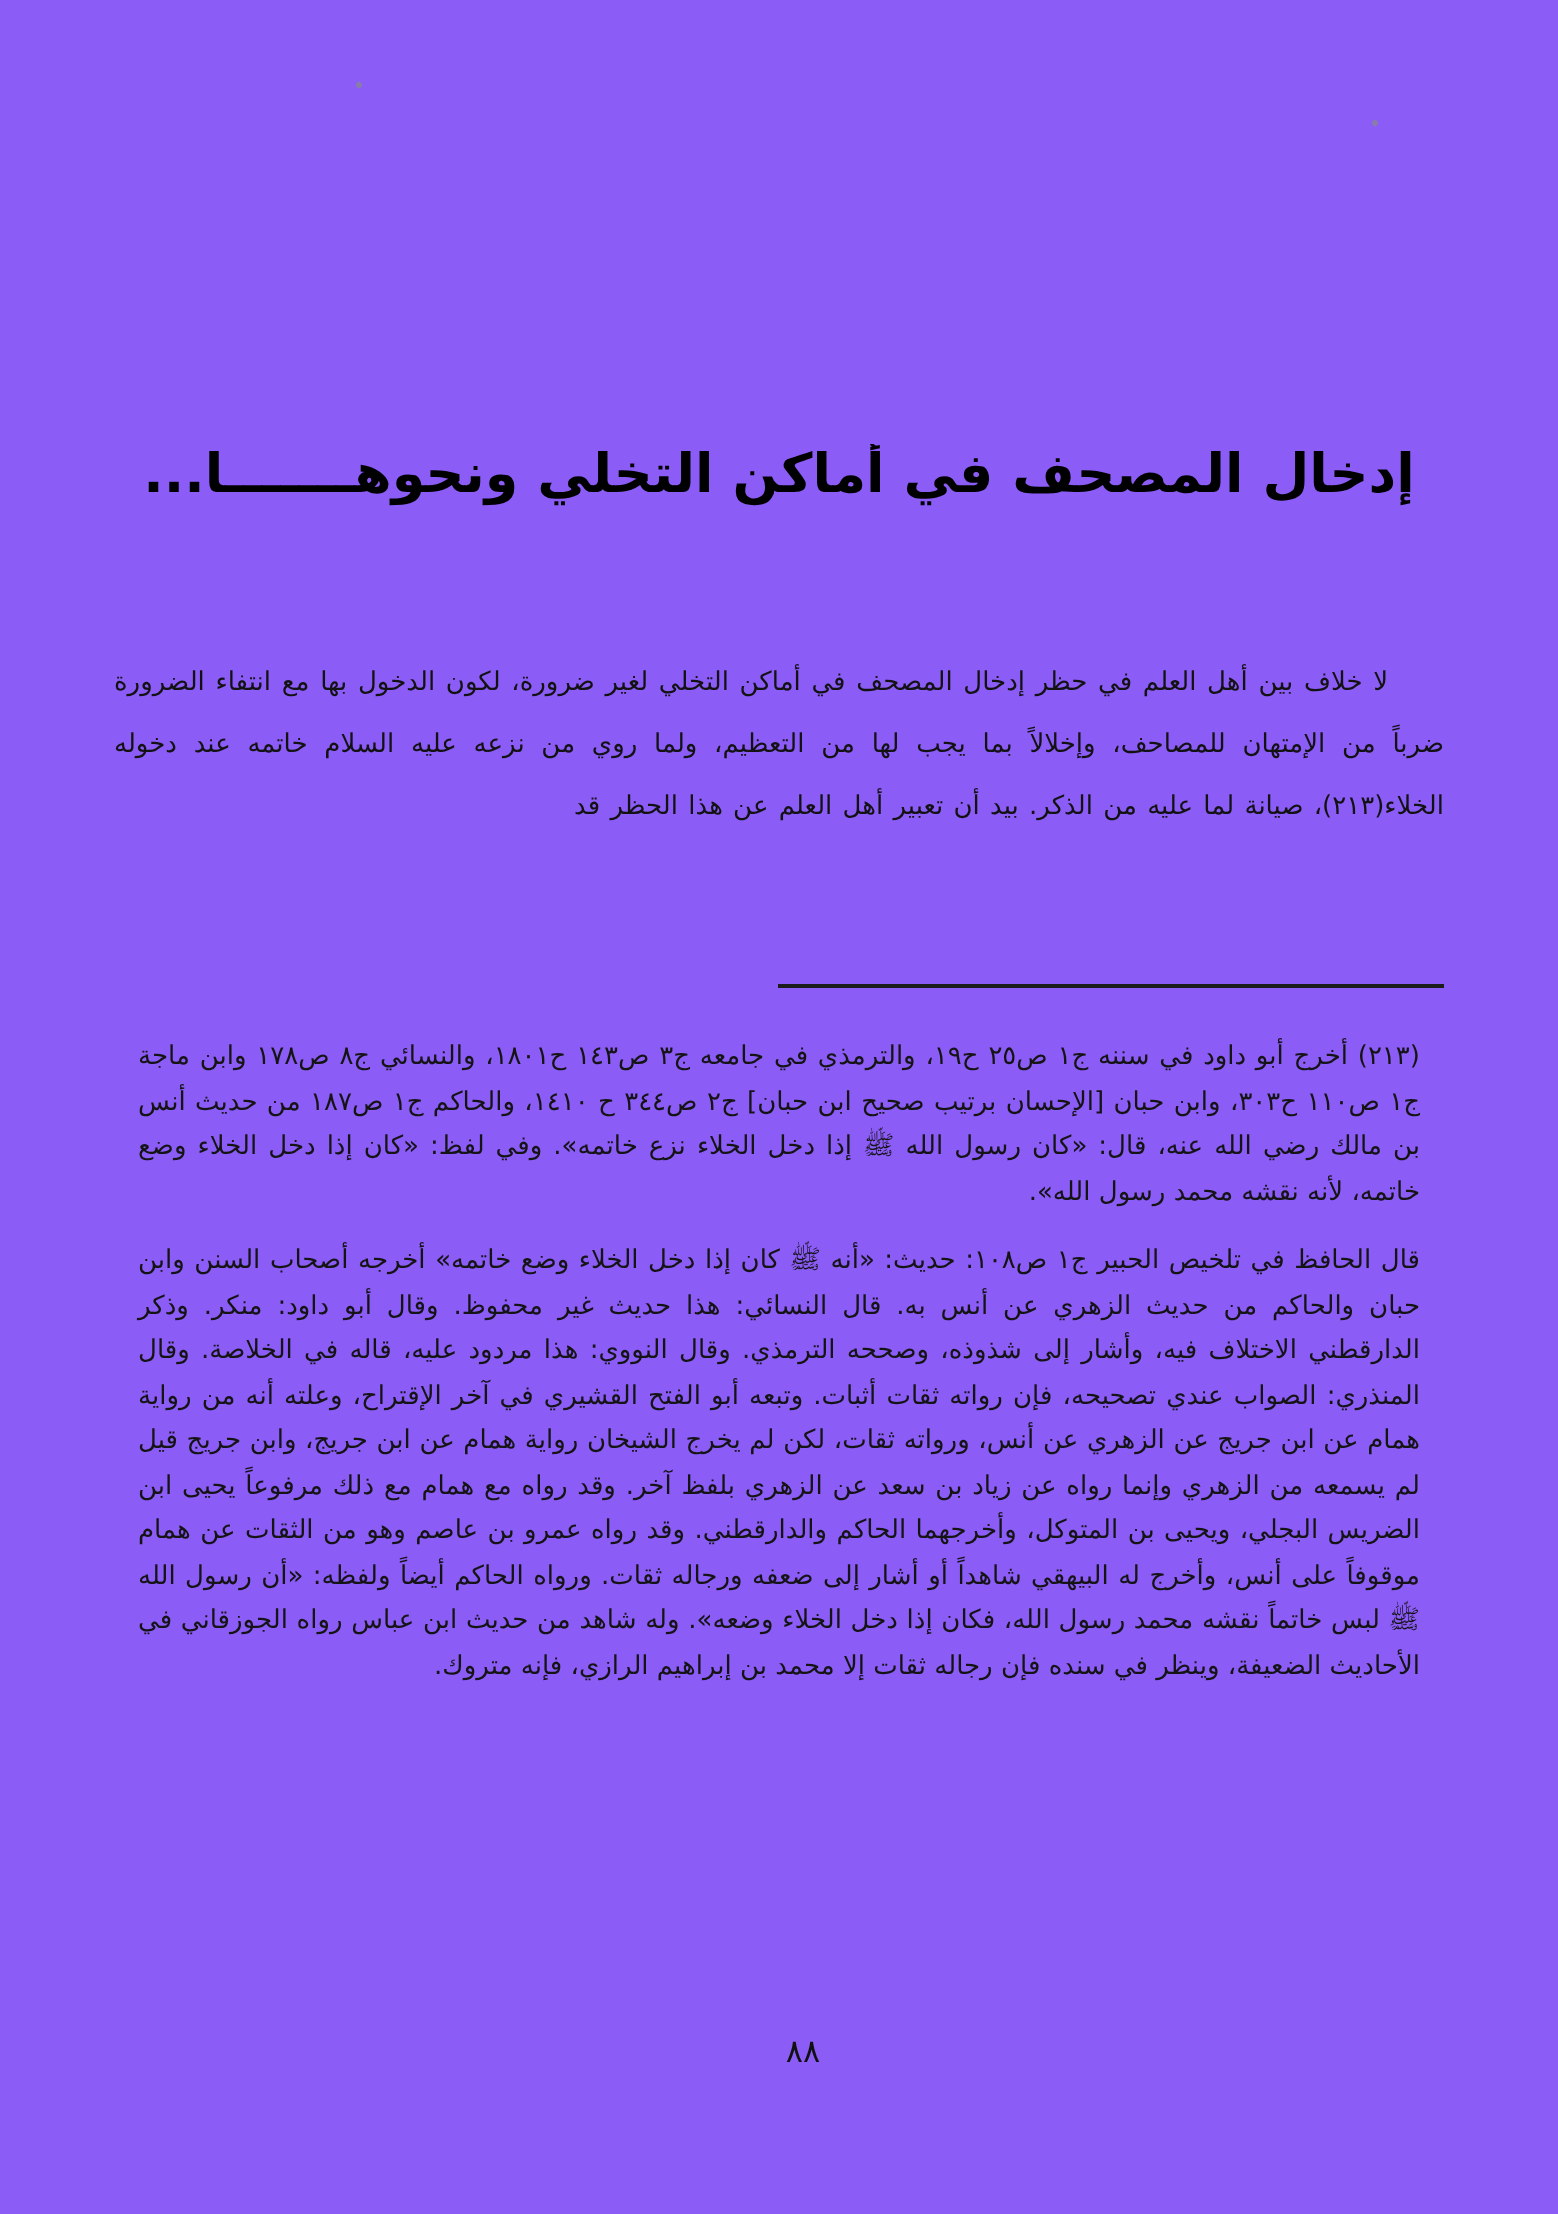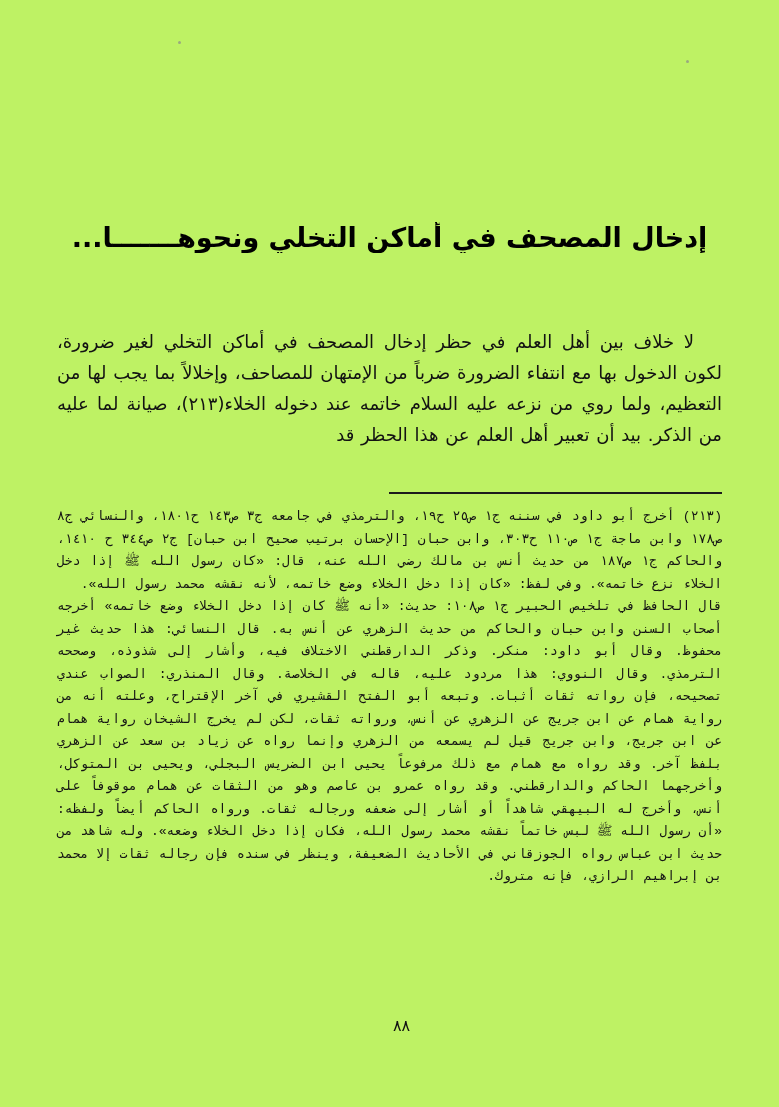--- a/index.html
+++ b/index.html
@@ -5,21 +5,21 @@
   * { margin: 0; padding: 0; box-sizing: border-box; }
   html, body { background: #f4f4f2; }
   body {
     width: 779px; height: 1107px;
     position: relative;
     font-family: "DejaVu Sans", sans-serif;
     overflow: hidden;
   }
   .page {
     position: absolute; inset: 0;
-    background: #bef264;
+    background: #8b5cf6;
     direction: rtl;
     color: #151515;
   }
   .scan-speck {
     position: absolute;
     width: 3px; height: 3px;
     border-radius: 50%;
     background: #8a8a8a;
     opacity: .7;
   }
@@ -34,21 +34,21 @@
     font-weight: 700;
     color: #000;
     letter-spacing: 0.5px;
     white-space: nowrap;
     overflow: hidden;
   }
 
   .body-paragraph {
     position: absolute;
     top: 326px; right: 57px; left: 57px;
-    font-size: 18px;
+    font-size: 13px;
     line-height: 31px;
     text-align: justify;
     text-indent: 28px;
     word-spacing: 1px;
     color: #121212;
   }
 
   .footnote-rule {
     position: absolute;
     top: 492px; right: 57px;
@@ -58,21 +58,21 @@
   }
 
   .footnote-block {
     position: absolute;
     top: 506px; right: 57px; left: 57px;
     font-size: 13px;
     line-height: 22.5px;
     text-align: justify;
     color: #141414;
   }
-  .footnote-block p { margin: 0; font-family: Liberation Mono, monospace; }
+  .footnote-block p { margin: 12px; }
   .footnote-block p.fn-closing { font-weight: 700; }
 
   .page-number {
     position: absolute;
     top: 1016px; right: 0; left: 0;
     text-align: center;
     font-size: 16px;
     color: #111;
     letter-spacing: 2px;
     padding-left: 24px;

